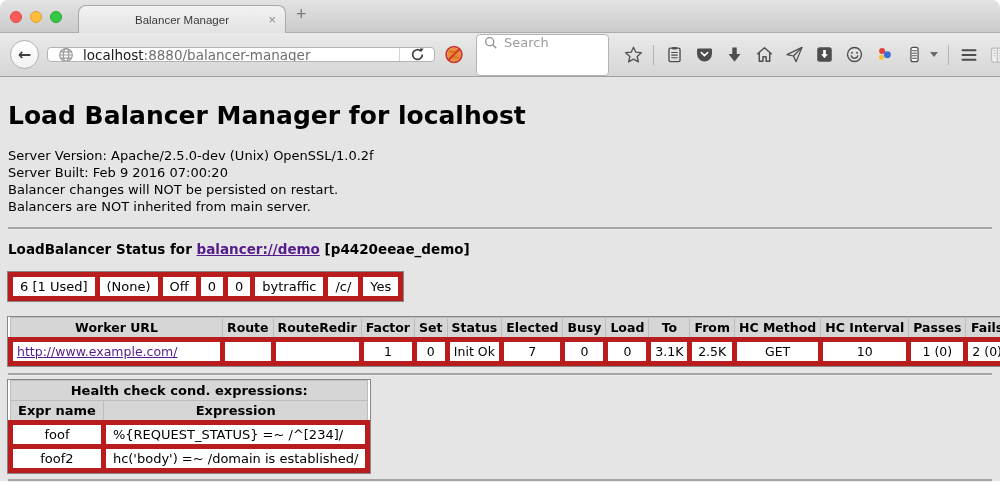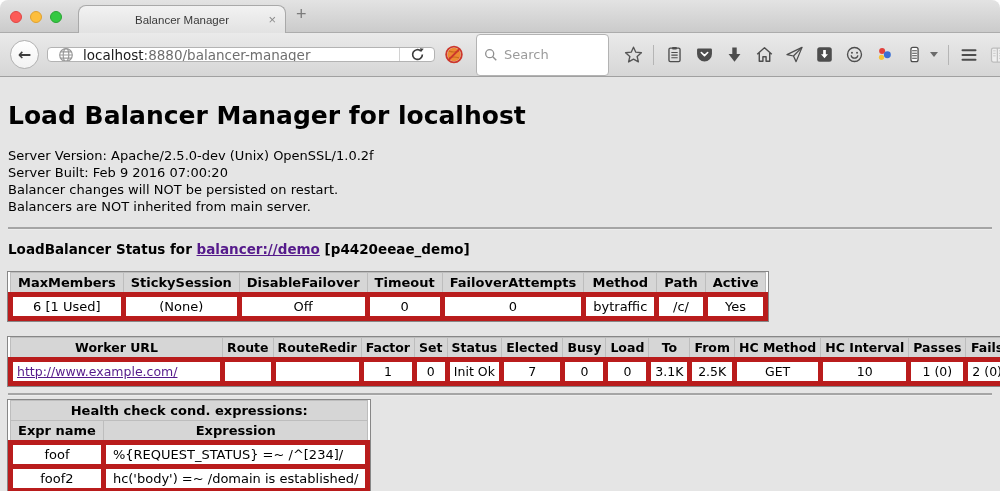--- a/index.html
+++ b/index.html
@@ -33,21 +33,21 @@
   .urlbar { margin-left:8px; height:15px; flex:0 0 388px; background:#fff; border:1px solid #b3b3b3;
             border-radius:4px; display:flex; align-items:center; overflow:hidden; }
   .urlbar .globe { flex:none; margin:0 7px 0 8px; }
   .url-text { flex:1; font-size:13.5px; white-space:nowrap; overflow:hidden; }
   .url-host { color:#1a1a1a; }
   .url-rest { color:#6e6e6e; }
   .url-sep { width:1px; height:27px; background:#d2d2d2; flex:none; }
   .reload-btn { flex:none; width:34px; display:flex; align-items:center; justify-content:center; }
   .blocked { margin-left:9px; flex:none; }
   .searchbox { margin-left:12px; height:42px; flex:0 0 133px; background:#fff; border:1px solid #b3b3b3;
-               border-radius:4px; display:flex; align-items:center; padding:0 6px; }
+               border-radius:4px; display:flex; align-items:flex-start; padding:0 6px; }
   .searchbox input { border:none; outline:none; width:96px; font-size:13px;
                      font-family:"DejaVu Sans", sans-serif; color:#333; background:transparent; }
   .searchbox input::placeholder { color:#9b9b9b; }
   .icons { display:flex; align-items:center; margin-left:14px; gap:10px; }
   .icon { width:20px; height:20px; display:flex; align-items:center; justify-content:center; flex:none; }
   .vdiv { width:1px; height:20px; background:#b5b5b5; flex:none; }
   .caret { width:0; height:0; border-left:4px solid transparent; border-right:4px solid transparent;
            border-top:5px solid #6a6a6a; margin-left:-4px; flex:none; }
 
   
@@ -225,30 +225,20 @@
       <div>Balancer changes will NOT be persisted on restart.</div>
       <div>Balancers are NOT inherited from main server.</div>
     </div>
 
     <hr class="rule">
 
     <h3 class="status-heading"><span>LoadBalancer Status for </span><a href="#" class="vlink">balancer://demo</a><span> [p4420eeae_demo]</span></h3>
 
     <table class="t1">
       <tbody>
-          <tr>
-        <th>MaxMembers</th>
-        <th>StickySession</th>
-        <th>DisableFailover</th>
-        <th>Timeout</th>
-        <th>FailoverAttempts</th>
-        <th>Method</th>
-        <th>Path</th>
-        <th>Active</th>
-      </tr>
       <tr>
         <td>6 [1 Used]</td>
         <td>(None)</td>
         <td>Off</td>
         <td>0</td>
         <td>0</td>
         <td>bytraffic</td>
         <td>/c/</td>
         <td>Yes</td>
       </tr>

